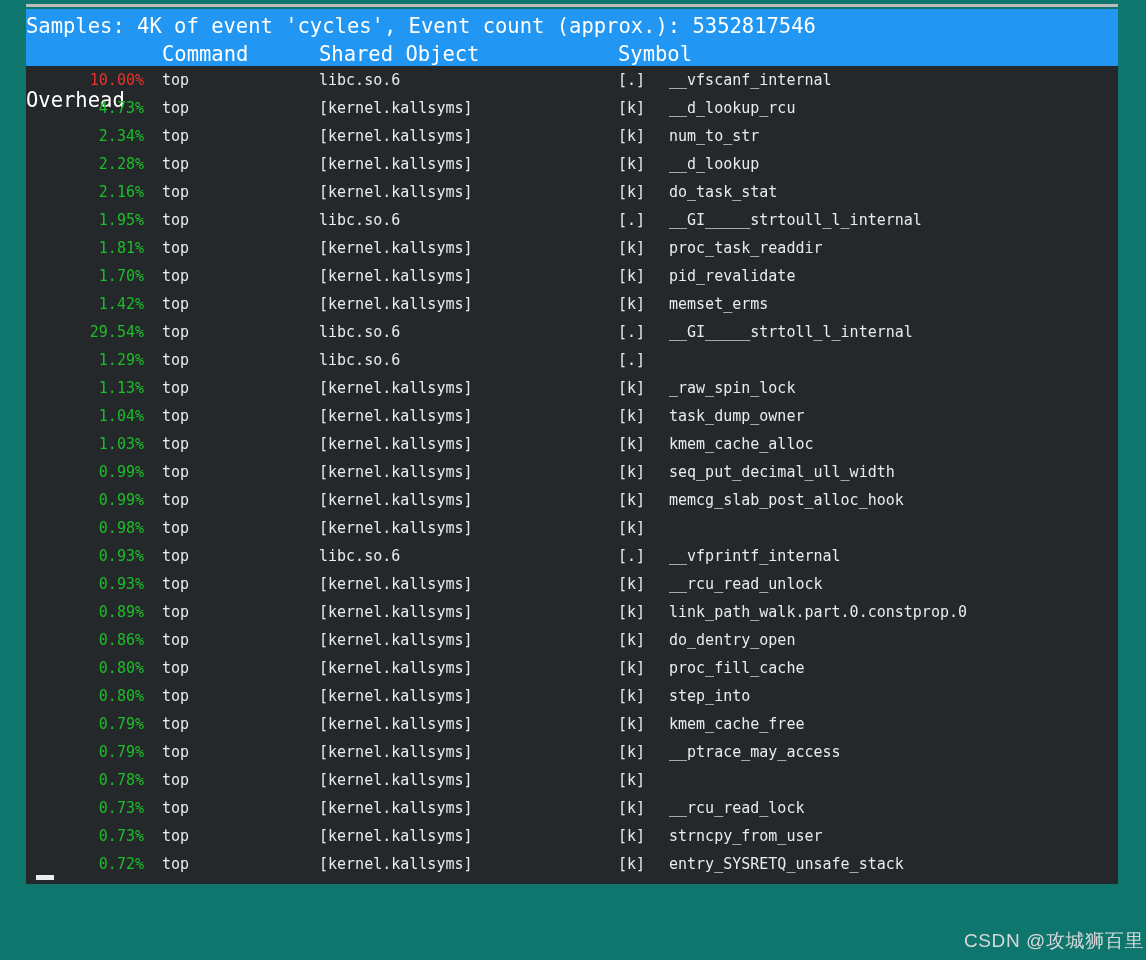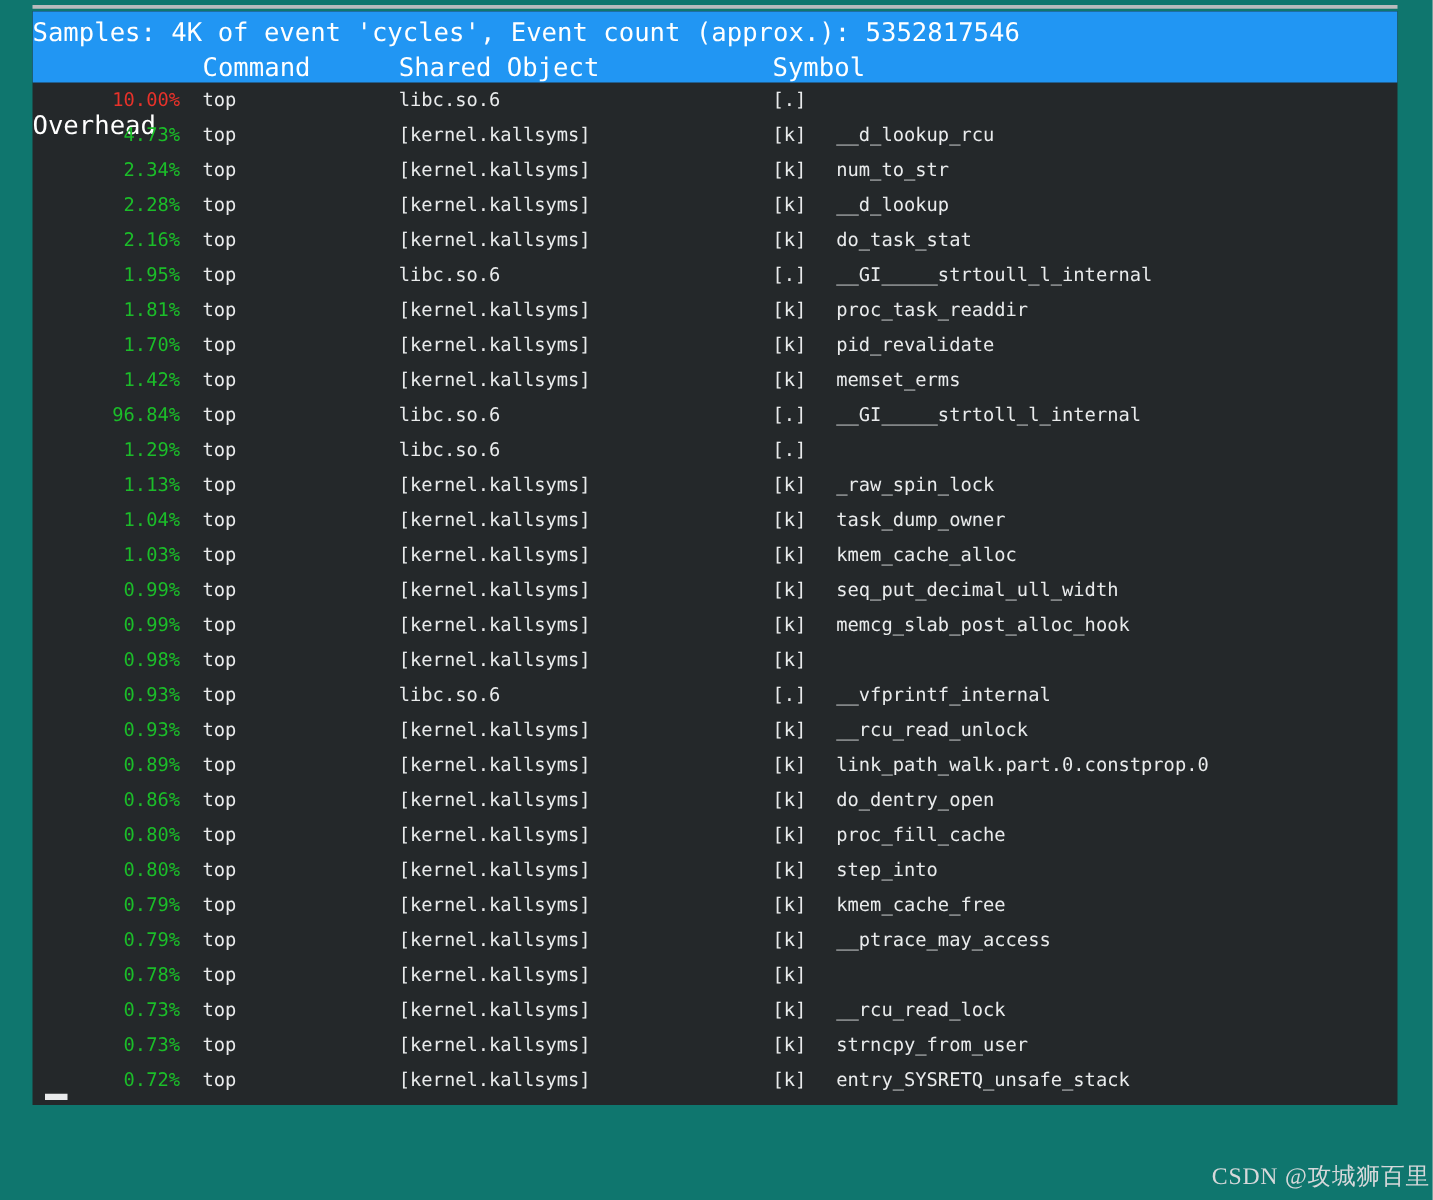--- a/index.html
+++ b/index.html
@@ -113,21 +113,21 @@
     height: 5px;
     background: #e9ebec;
   }
 
   
   .watermark {
     position: absolute;
     right: 22px;
     top: 928px;
     color: #d6d8da;
-    font-family: Liberation Serif, serif;
+    font-family: Liberation Sans, sans-serif;
     font-size: 19px;
     letter-spacing: 0.6px;
     white-space: pre;
   }
 </style>
 </head>
 <body>
 
 <div id="page">
 
@@ -139,30 +139,30 @@
       <div class="hdr-line l1">Samples: 4K of event 'cycles', Event count (approx.): 5352817546</div>
       <div class="hdr-line l2">
         <span class="col c-overhead" style="text-align:left;left:0;width:auto;margin-top:46px;">Overhead</span>
         <span class="col c-command">Command</span>
         <span class="col c-object">Shared Object</span>
         <span class="col c-dso">Symbol</span>
       </div>
     </div>
 
     <div class="rows" id="rows-host">
-        <div class="row"><span class="col c-overhead pct-hot">10.00%</span><span class="col c-command txt">top</span><span class="col c-object txt">libc.so.6</span><span class="col c-dso txt">[.]</span></div>
+        <div class="row"><span class="col c-overhead pct-hot">10.00%</span><span class="col c-command txt">top</span><span class="col c-object txt">libc.so.6</span><span class="col c-dso txt">[.]</span><span class="col c-symbol txt">__vfscanf_internal</span></div>
         <div class="row"><span class="col c-overhead pct-warm">4.73%</span><span class="col c-command txt">top</span><span class="col c-object txt">[kernel.kallsyms]</span><span class="col c-dso txt">[k]</span><span class="col c-symbol txt">__d_lookup_rcu</span></div>
         <div class="row"><span class="col c-overhead pct-warm">2.34%</span><span class="col c-command txt">top</span><span class="col c-object txt">[kernel.kallsyms]</span><span class="col c-dso txt">[k]</span><span class="col c-symbol txt">num_to_str</span></div>
         <div class="row"><span class="col c-overhead pct-warm">2.28%</span><span class="col c-command txt">top</span><span class="col c-object txt">[kernel.kallsyms]</span><span class="col c-dso txt">[k]</span><span class="col c-symbol txt">__d_lookup</span></div>
         <div class="row"><span class="col c-overhead pct-warm">2.16%</span><span class="col c-command txt">top</span><span class="col c-object txt">[kernel.kallsyms]</span><span class="col c-dso txt">[k]</span><span class="col c-symbol txt">do_task_stat</span></div>
         <div class="row"><span class="col c-overhead pct-warm">1.95%</span><span class="col c-command txt">top</span><span class="col c-object txt">libc.so.6</span><span class="col c-dso txt">[.]</span><span class="col c-symbol txt">__GI_____strtoull_l_internal</span></div>
         <div class="row"><span class="col c-overhead pct-warm">1.81%</span><span class="col c-command txt">top</span><span class="col c-object txt">[kernel.kallsyms]</span><span class="col c-dso txt">[k]</span><span class="col c-symbol txt">proc_task_readdir</span></div>
         <div class="row"><span class="col c-overhead pct-warm">1.70%</span><span class="col c-command txt">top</span><span class="col c-object txt">[kernel.kallsyms]</span><span class="col c-dso txt">[k]</span><span class="col c-symbol txt">pid_revalidate</span></div>
         <div class="row"><span class="col c-overhead pct-warm">1.42%</span><span class="col c-command txt">top</span><span class="col c-object txt">[kernel.kallsyms]</span><span class="col c-dso txt">[k]</span><span class="col c-symbol txt">memset_erms</span></div>
-        <div class="row"><span class="col c-overhead pct-warm">96.84%</span><span class="col c-command txt">top</span><span class="col c-object txt">libc.so.6</span><span class="col c-dso txt">[.]</span><span class="col c-symbol txt">__GI_____strtoll_l_internal</span></div>
+        <div class="row"><span class="col c-overhead pct-warm">29.54%</span><span class="col c-command txt">top</span><span class="col c-object txt">libc.so.6</span><span class="col c-dso txt">[.]</span><span class="col c-symbol txt">__GI_____strtoll_l_internal</span></div>
         <div class="row"><span class="col c-overhead pct-warm">1.29%</span><span class="col c-command txt">top</span><span class="col c-object txt">libc.so.6</span><span class="col c-dso txt">[.]</span></div>
         <div class="row"><span class="col c-overhead pct-warm">1.13%</span><span class="col c-command txt">top</span><span class="col c-object txt">[kernel.kallsyms]</span><span class="col c-dso txt">[k]</span><span class="col c-symbol txt">_raw_spin_lock</span></div>
         <div class="row"><span class="col c-overhead pct-warm">1.04%</span><span class="col c-command txt">top</span><span class="col c-object txt">[kernel.kallsyms]</span><span class="col c-dso txt">[k]</span><span class="col c-symbol txt">task_dump_owner</span></div>
         <div class="row"><span class="col c-overhead pct-warm">1.03%</span><span class="col c-command txt">top</span><span class="col c-object txt">[kernel.kallsyms]</span><span class="col c-dso txt">[k]</span><span class="col c-symbol txt">kmem_cache_alloc</span></div>
         <div class="row"><span class="col c-overhead pct-warm">0.99%</span><span class="col c-command txt">top</span><span class="col c-object txt">[kernel.kallsyms]</span><span class="col c-dso txt">[k]</span><span class="col c-symbol txt">seq_put_decimal_ull_width</span></div>
         <div class="row"><span class="col c-overhead pct-warm">0.99%</span><span class="col c-command txt">top</span><span class="col c-object txt">[kernel.kallsyms]</span><span class="col c-dso txt">[k]</span><span class="col c-symbol txt">memcg_slab_post_alloc_hook</span></div>
         <div class="row"><span class="col c-overhead pct-warm">0.98%</span><span class="col c-command txt">top</span><span class="col c-object txt">[kernel.kallsyms]</span><span class="col c-dso txt">[k]</span></div>
         <div class="row"><span class="col c-overhead pct-warm">0.93%</span><span class="col c-command txt">top</span><span class="col c-object txt">libc.so.6</span><span class="col c-dso txt">[.]</span><span class="col c-symbol txt">__vfprintf_internal</span></div>
         <div class="row"><span class="col c-overhead pct-warm">0.93%</span><span class="col c-command txt">top</span><span class="col c-object txt">[kernel.kallsyms]</span><span class="col c-dso txt">[k]</span><span class="col c-symbol txt">__rcu_read_unlock</span></div>
         <div class="row"><span class="col c-overhead pct-warm">0.89%</span><span class="col c-command txt">top</span><span class="col c-object txt">[kernel.kallsyms]</span><span class="col c-dso txt">[k]</span><span class="col c-symbol txt">link_path_walk.part.0.constprop.0</span></div>

